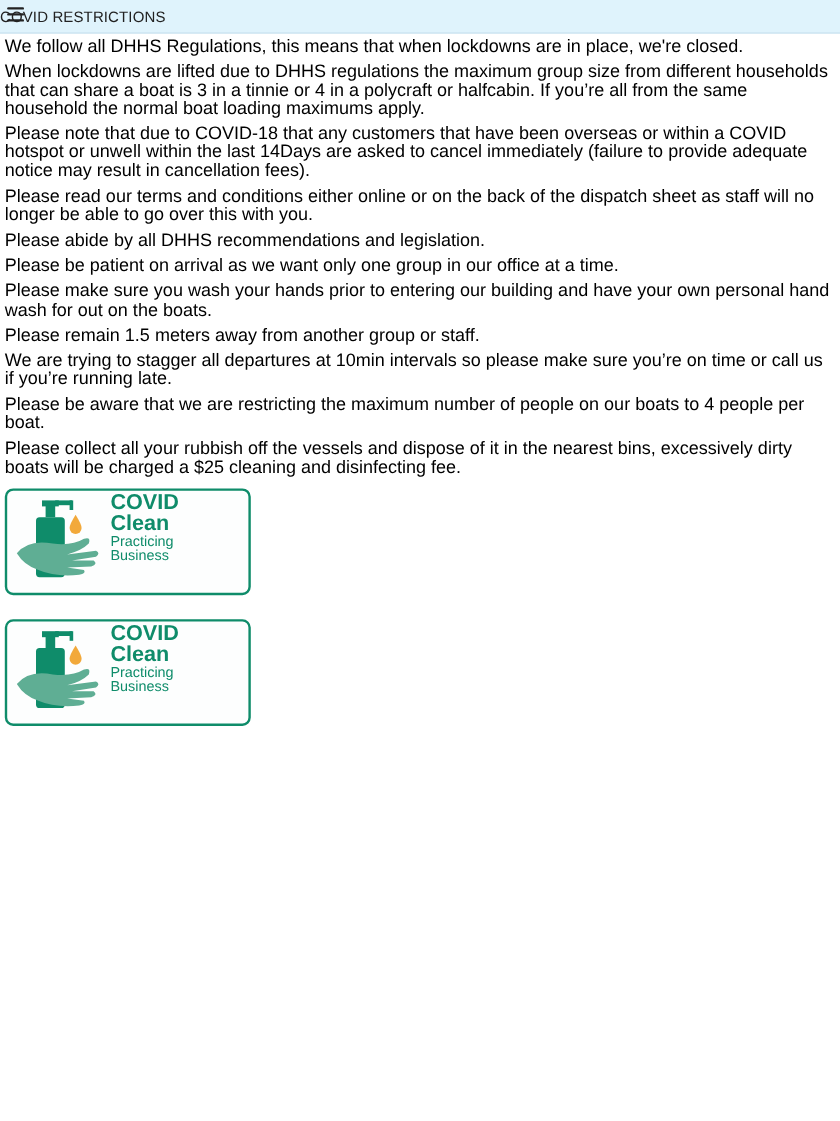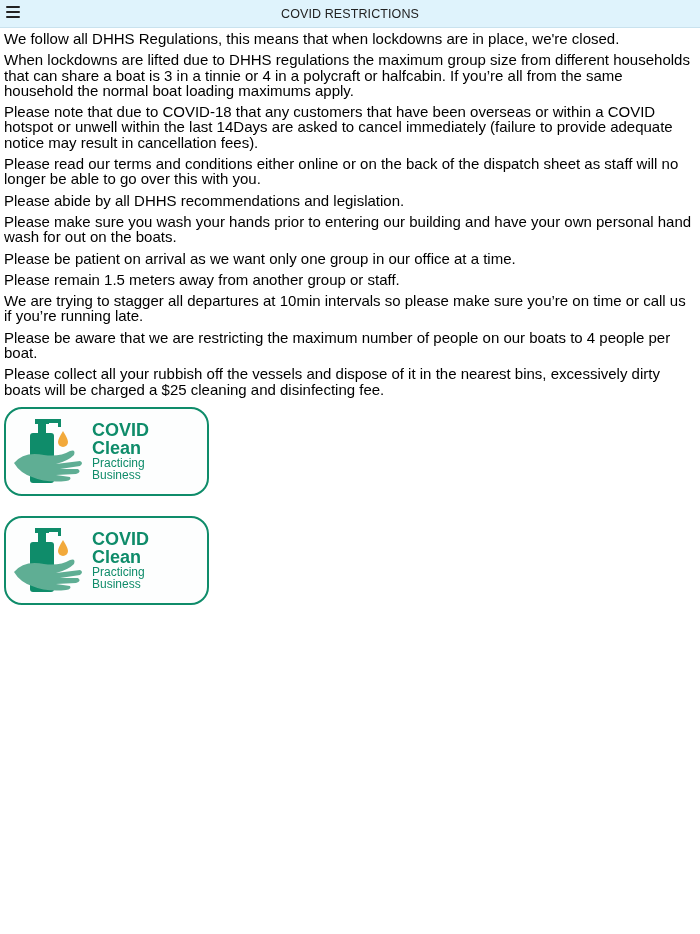--- a/index.html
+++ b/index.html
@@ -1,23 +1,23 @@
 <!DOCTYPE html>
 <html><head>
 <meta charset="utf-8">
 <style>
   html, body { margin:0; padding:0; }
   body { width:700px; height:934px; background:#ffffff; font-family:"Liberation Sans", sans-serif; color:#000; overflow:hidden; position:relative; }
-  .header { height:27px; background:#dff3fc; border-bottom:1px solid #c9e2ee; display:flex; align-items:center; justify-content:center; position:relative; }
+  .header { height:27px; background:#dff3fc; border-bottom:1px solid #c9e2ee; display:flex; align-items:center; position:relative; }
   .menu-btn { position:absolute; left:6px; top:6px; width:14px; height:14px; cursor:pointer; }
   .menu-btn span { display:block; height:2px; background:#222; margin-bottom:3px; border-radius:1px; }
   .title { font-size:12.5px; color:#222; letter-spacing:0.1px; }
   .content { padding:3px 4px 0 4px; }
   .content p { margin:0 0 6px 0; font-size:15px; line-height:15.3px; }
-  .badge { width:201px; height:85px; border:2px solid #0f8c6a; border-radius:18px; margin:0 0 20px 0; display:flex; align-items:center; background:#fdfefe; position:relative; }
+  .badge { width:201px; height:85px; border:2px solid #0f8c6a; border-radius:7px; margin:0 0 20px 0; display:flex; background:#fdfefe; position:relative; }
   .badge-icon { width:80px; height:80px; margin-left:4px; }
   .badge-text { margin-left:2px; color:#0f8c6a; }
   .bt-big { font-size:18px; font-weight:bold; line-height:18px; }
   .bt-small { font-size:12px; line-height:12.5px; }
 </style>
 </head>
 <body>
 
 <div class="header">
   <div class="menu-btn">
@@ -27,22 +27,22 @@
     </div>
   <div class="title">COVID RESTRICTIONS</div>
 </div>
 
 <div class="content">
   <p>We follow all DHHS Regulations, this means that when lockdowns are in place, we're closed.</p>
   <p>When lockdowns are lifted due to DHHS regulations the maximum group size from different households that can share a boat is 3 in a tinnie or 4 in a polycraft or halfcabin. If you’re all from the same household the normal boat loading maximums apply.</p>
   <p>Please note that due to COVID-18 that any customers that have been overseas or within a COVID hotspot or unwell within the last 14Days are asked to cancel immediately (failure to provide adequate notice may result in cancellation fees).</p>
   <p>Please read our terms and conditions either online or on the back of the dispatch sheet as staff will no longer be able to go over this with you.</p>
   <p>Please abide by all DHHS recommendations and legislation.</p>
+  <p>Please be patient on arrival as we want only one group in our office at a time.</p>
   <p>Please make sure you wash your hands prior to entering our building and have your own personal hand wash for out on the boats.</p>
-  <p>Please be patient on arrival as we want only one group in our office at a time.</p>
   <p>Please remain 1.5 meters away from another group or staff.</p>
   <p>We are trying to stagger all departures at 10min intervals so please make sure you’re on time or call us if you’re running late.</p>
   <p>Please be aware that we are restricting the maximum number of people on our boats to 4 people per boat.</p>
   <p style="margin-bottom:10px">Please collect all your rubbish off the vessels and dispose of it in the nearest bins, excessively dirty boats will be charged a $25 cleaning and disinfecting fee.</p>
 
   <div class="badge">
     <svg class="badge-icon" viewBox="0 0 80 80">
       <rect x="25" y="8" width="14" height="5" fill="#0f8c6a"></rect>
       <rect x="36" y="8" width="14" height="4" fill="#0f8c6a"></rect>
       <rect x="48" y="8" width="3" height="8" fill="#0f8c6a"></rect>

